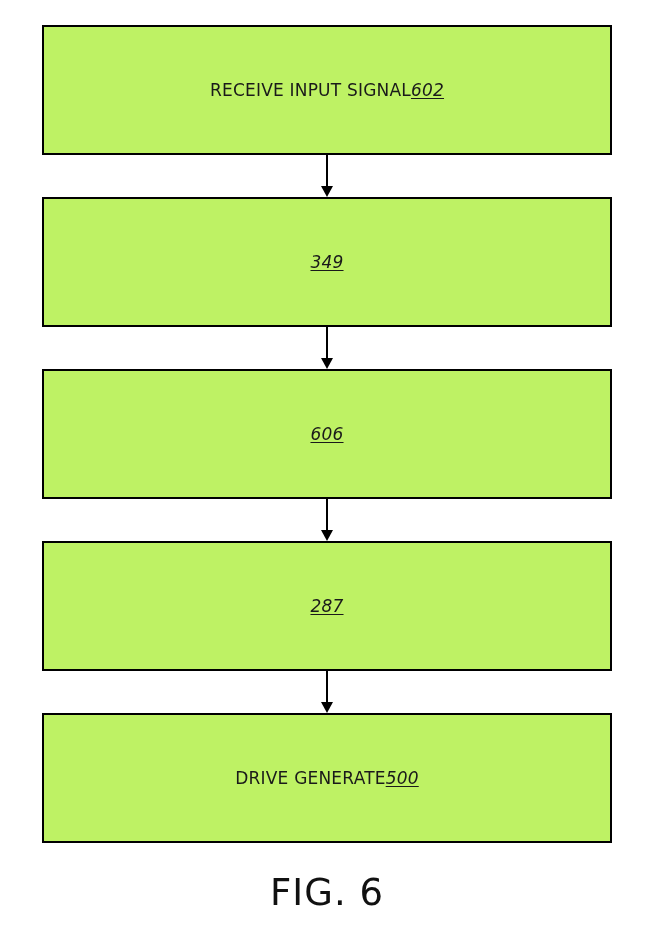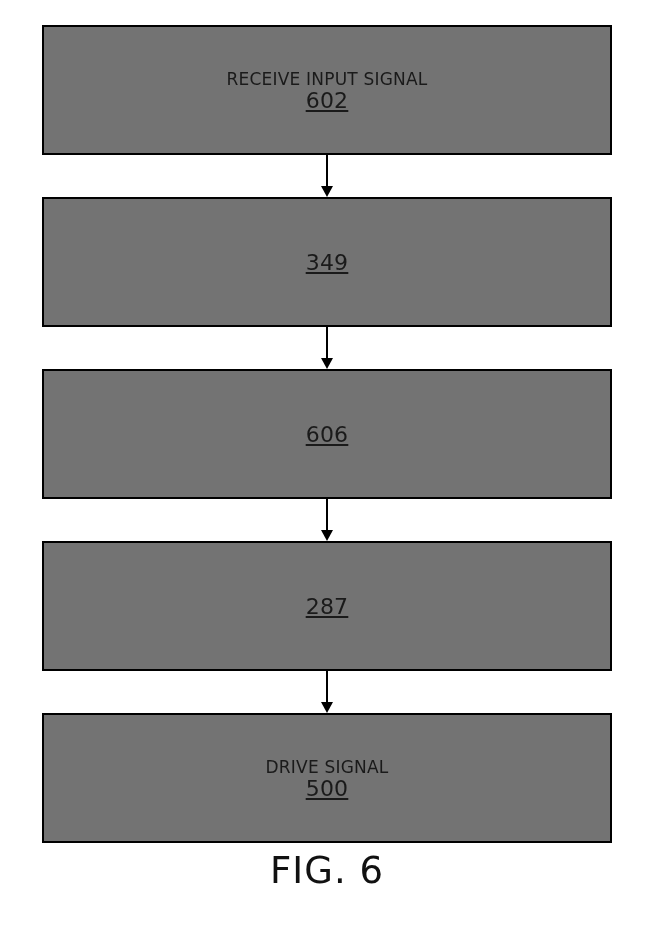--- a/index.html
+++ b/index.html
@@ -20,40 +20,41 @@
     position: absolute;
     left: 42px;
     top: 25px;
     width: 570px;
   }
   .flow-box {
     box-sizing: border-box;
     width: 570px;
     height: 130px;
     border: 2px solid #000000;
-    background: #737373;
+    background: #bef264;
     display: flex;
-    flex-direction: column;
+    flex-direction: row;
     align-items: center;
     justify-content: center;
     text-align: center;
   }
   .flow-box .step-label {
     font-size: 17px;
     line-height: 21px;
     letter-spacing: 0.2px;
     color: #1a1a1a;
   }
   .flow-box .step-ref {
-    font-size: 22px;
+    font-size: 17px;
     line-height: 21px;
     letter-spacing: 0.2px;
     color: #1a1a1a;
     text-decoration: underline;
     text-underline-offset: 2px;
+    font-style: italic;
   }
   .arrow {
     height: 42px;
     display: flex;
     flex-direction: column;
     align-items: center;
   }
   .arrow-line {
     width: 2px;
     flex: 1 1 auto;
@@ -61,21 +62,21 @@
   }
   .arrow-head {
     width: 0;
     height: 0;
     border-left: 6px solid transparent;
     border-right: 6px solid transparent;
     border-top: 11px solid #000000;
     margin-top: -1px;
   }
   .fig-caption {
-    margin-top: 6px;
+    margin-top: 28px;
     text-align: center;
     font-size: 37px;
     letter-spacing: 1px;
     color: #111111;
   }
 </style>
 </head>
 <body>
 
 <div class="page">
@@ -112,20 +113,20 @@
     <div class="flow-box">
       <span class="step-ref">287</span>
     </div>
 
     <div class="arrow">
       <span class="arrow-line"></span>
       <span class="arrow-head"></span>
     </div>
 
     <div class="flow-box">
-      <span class="step-label">DRIVE SIGNAL</span>
+      <span class="step-label">DRIVE GENERATE</span>
       <span class="step-ref">500</span>
     </div>
 
     <div class="fig-caption">FIG. 6</div>
 
   </div>
 </div>
 
 </body></html>

